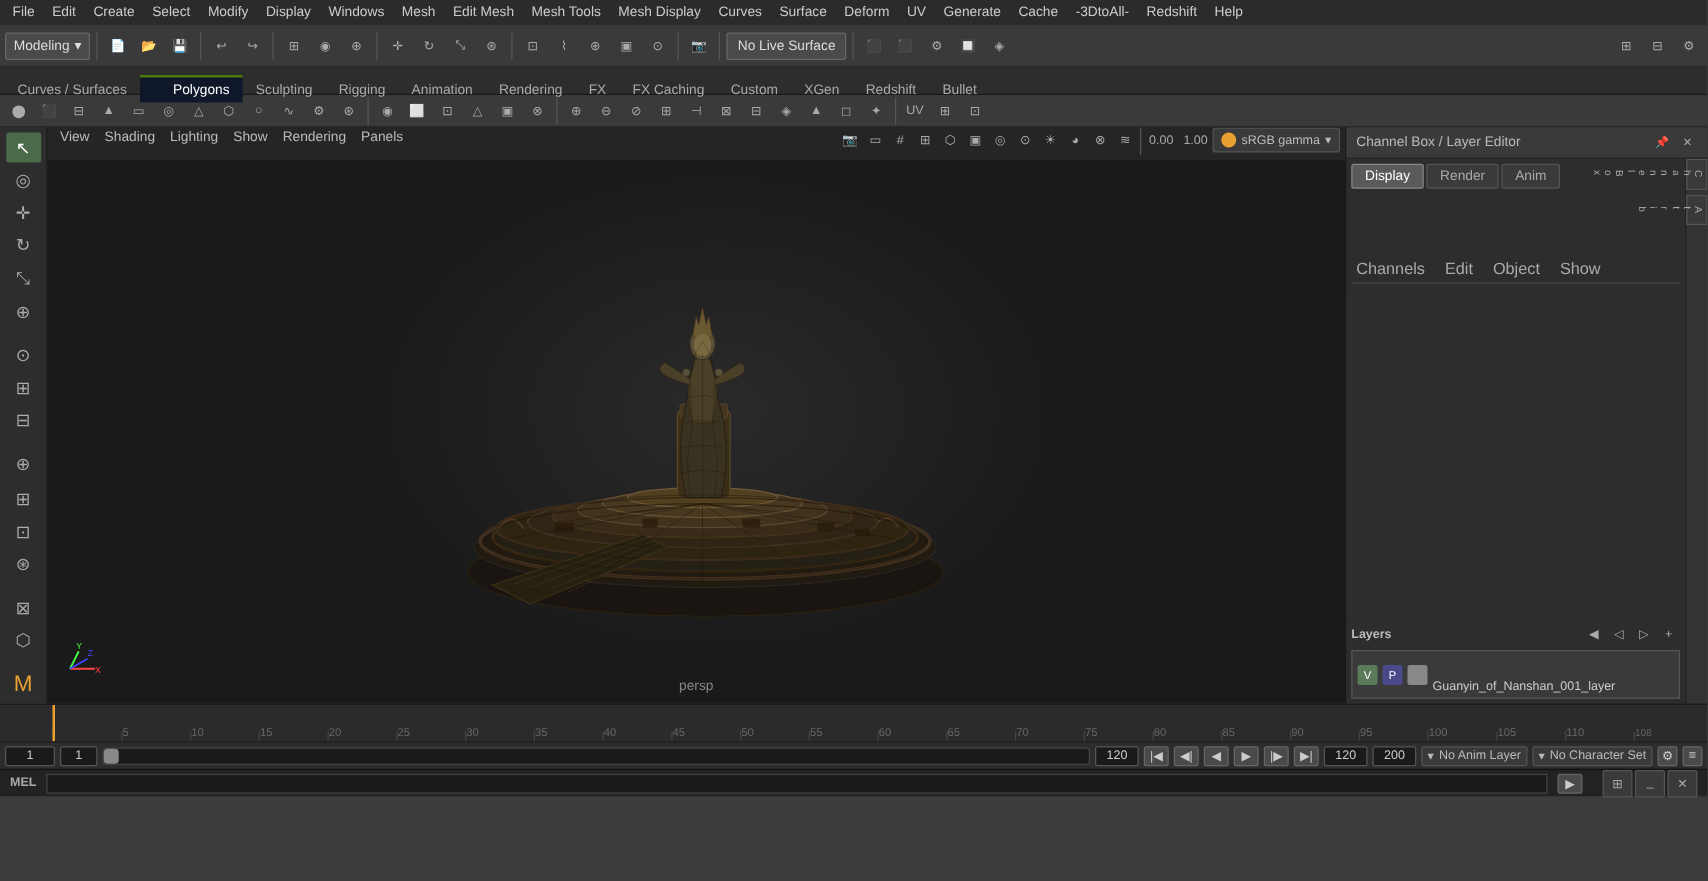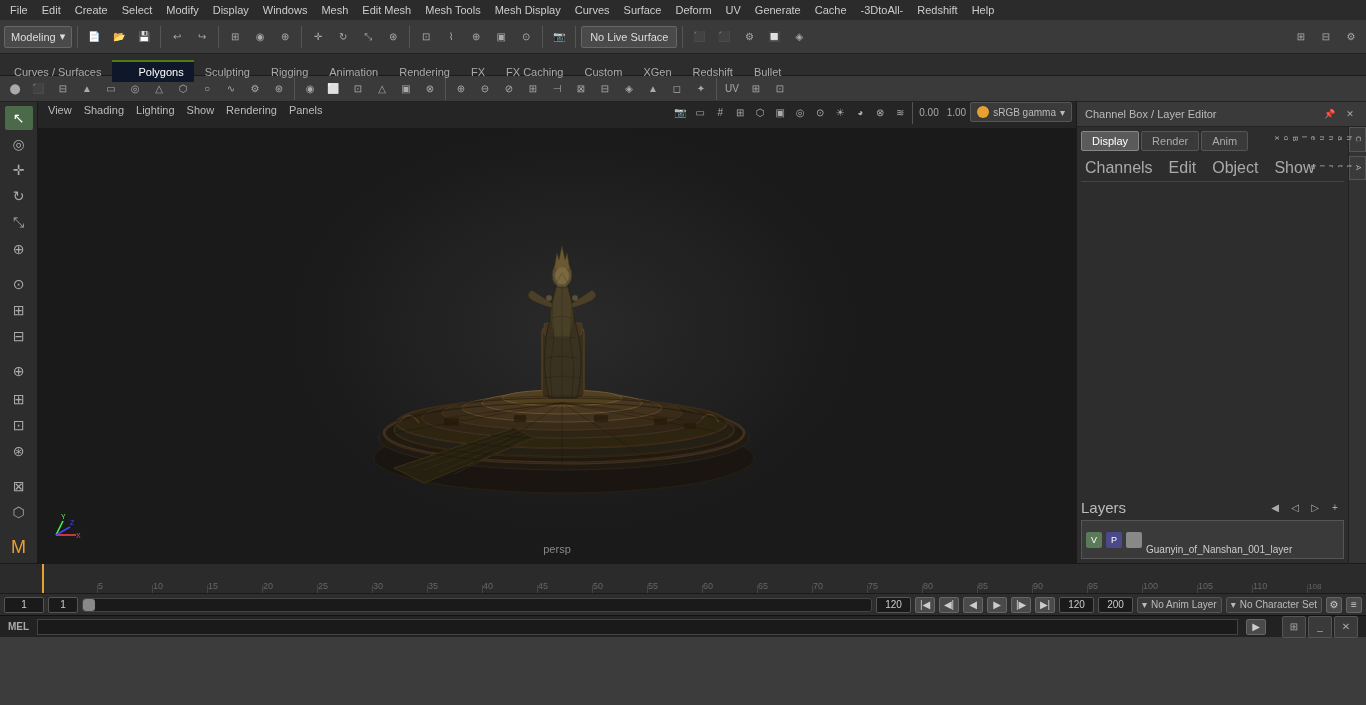--- a/index.html
+++ b/index.html
@@ -259,41 +259,42 @@
       border-color: #888;
     }
     #cb-sub-menu {
       display: flex;
       gap: 8px;
       padding: 2px 0;
       border-bottom: 1px solid #444;
       margin-bottom: 4px;
     }
     .cb-sub-item {
-      font-size: 16px;
+      font-size: 13px;
       color: #aaa;
       cursor: pointer;
       padding: 2px 4px;
+      margin-top: 48px;
     }
 
     
     #layer-section {
       background: #2d2d2d;
       padding: 4px;
     }
     #layer-header {
       display: flex;
       align-items: center;
       justify-content: space-between;
       margin-bottom: 4px;
     }
     .layer-title {
-      font-size: 15px;
+      font-size: 10px;
       color: #bbb;
-      font-weight: normal;
+      font-weight: bold;
     }
     .layer-icons {
       display: flex;
       gap: 2px;
     }
     .layer-icon-btn {
       width: 18px;
       height: 18px;
       display: flex;
       align-items: center;

